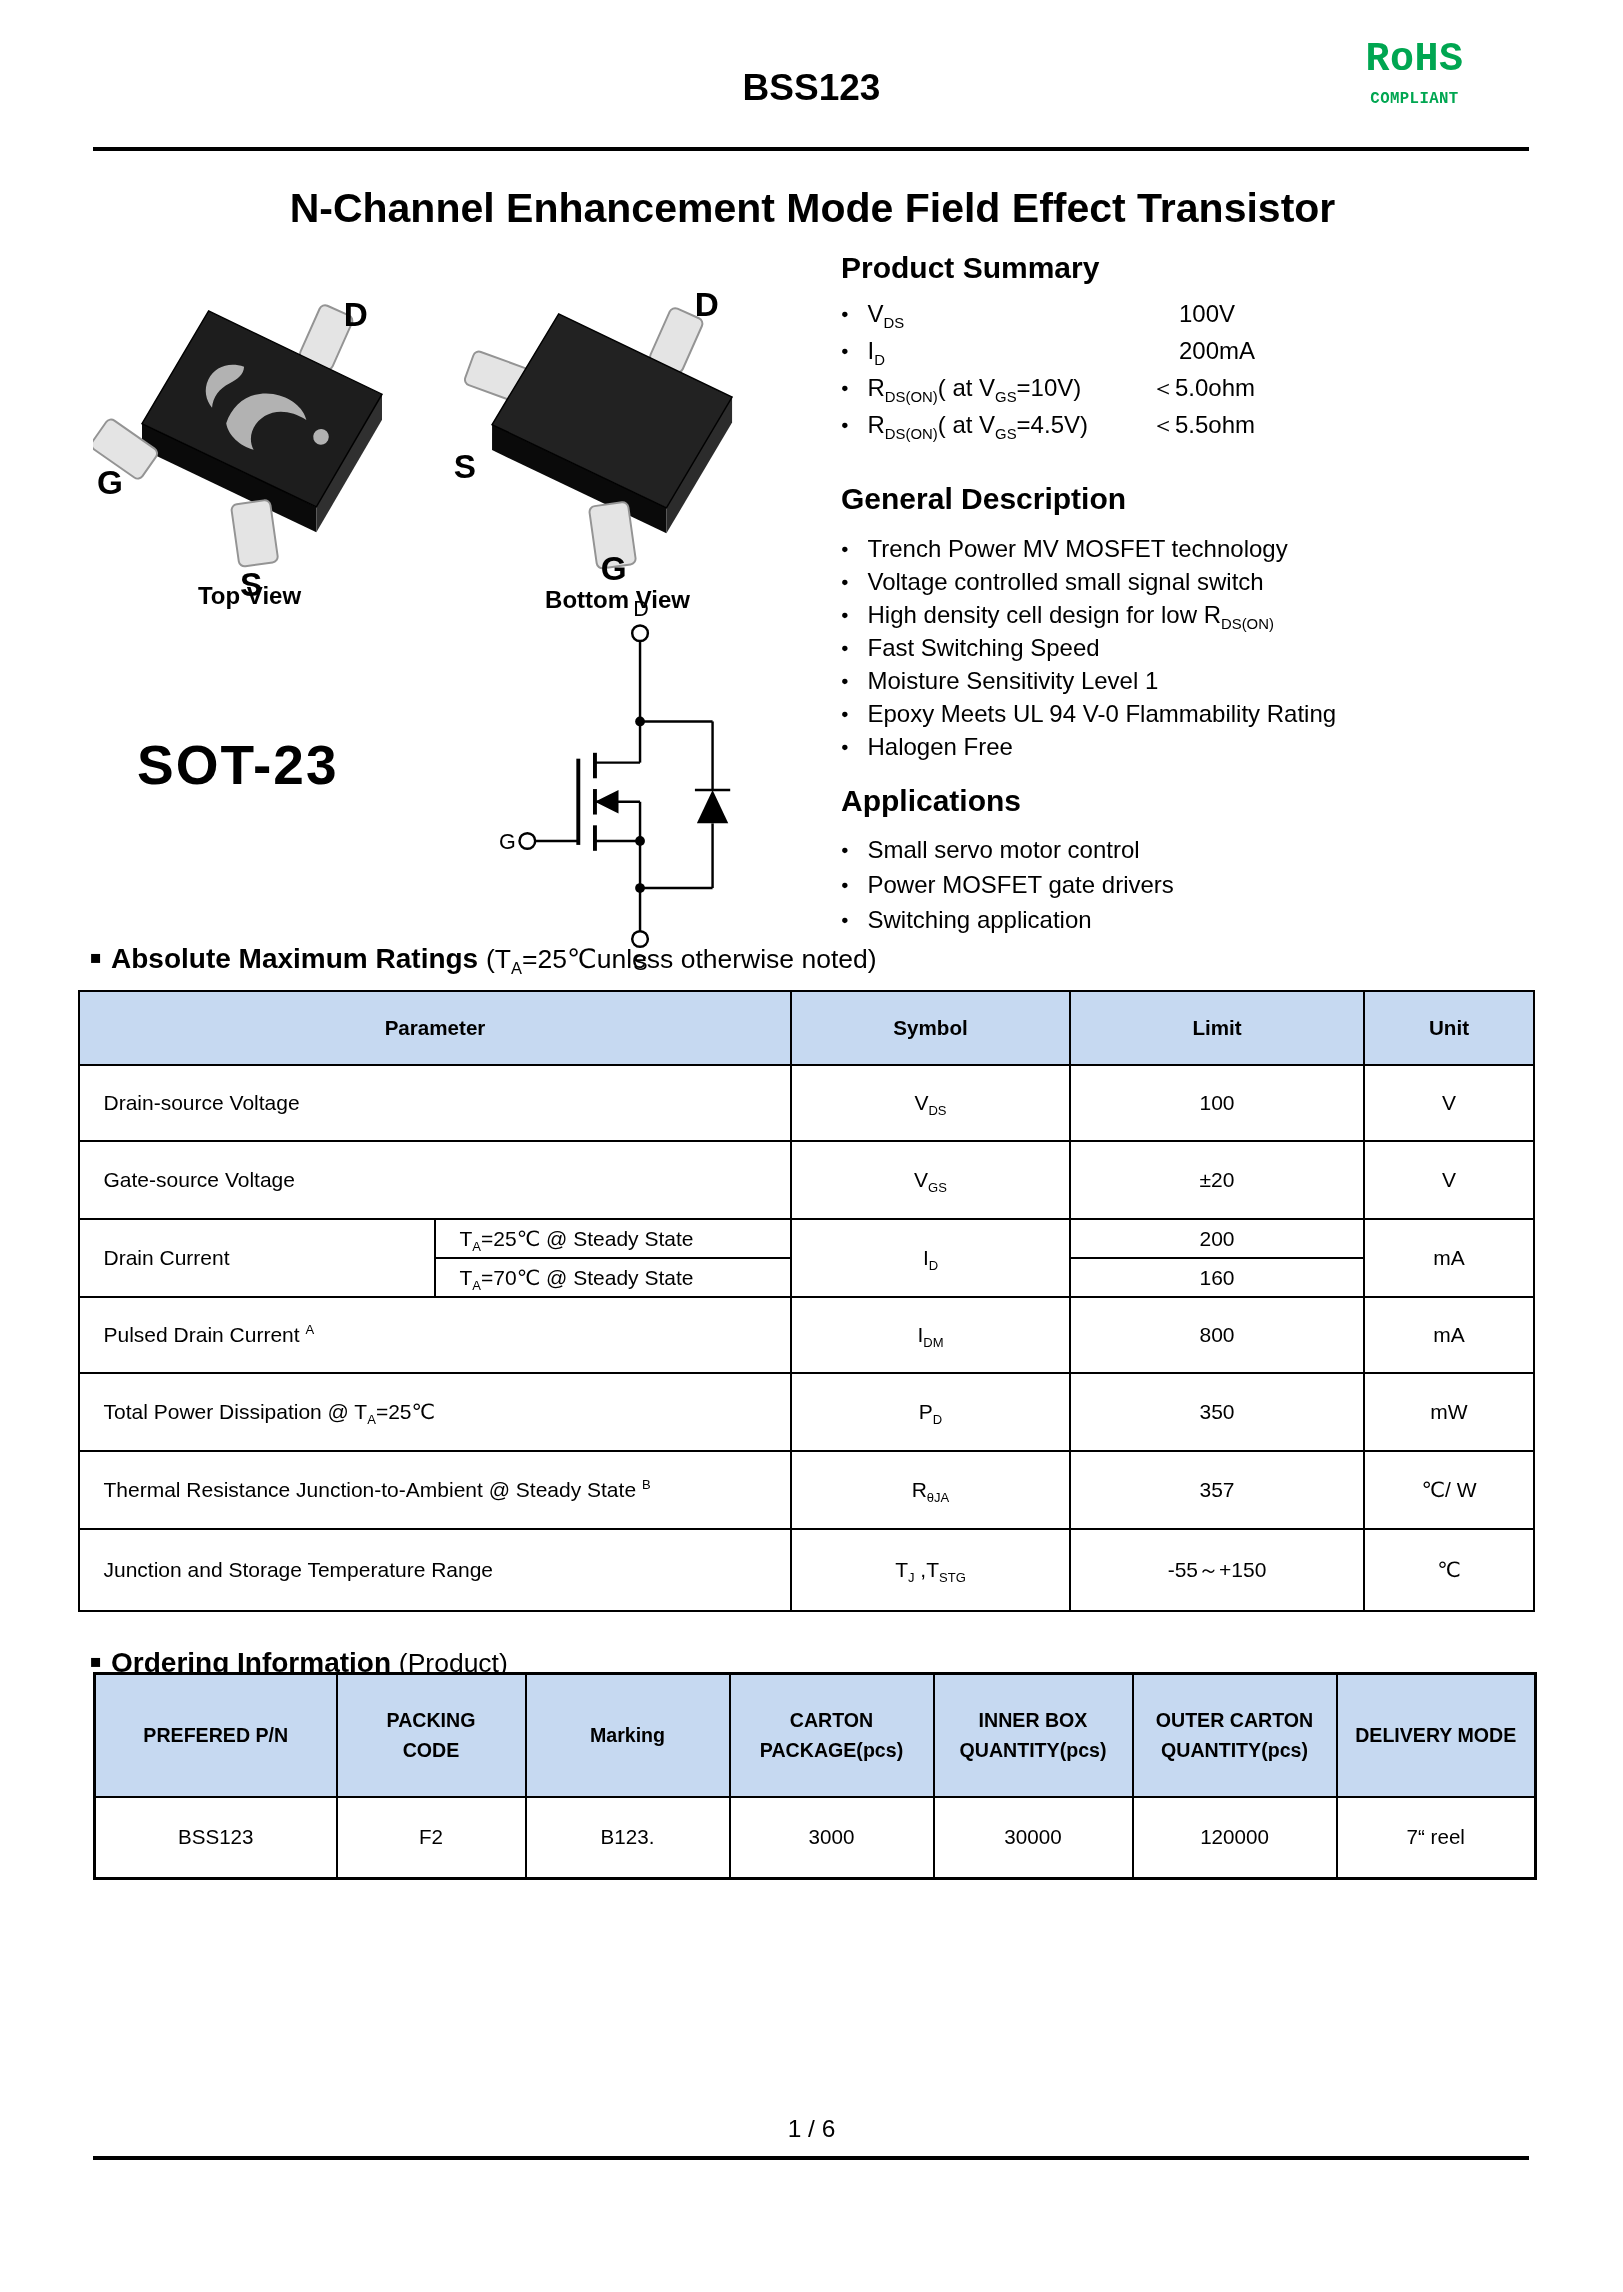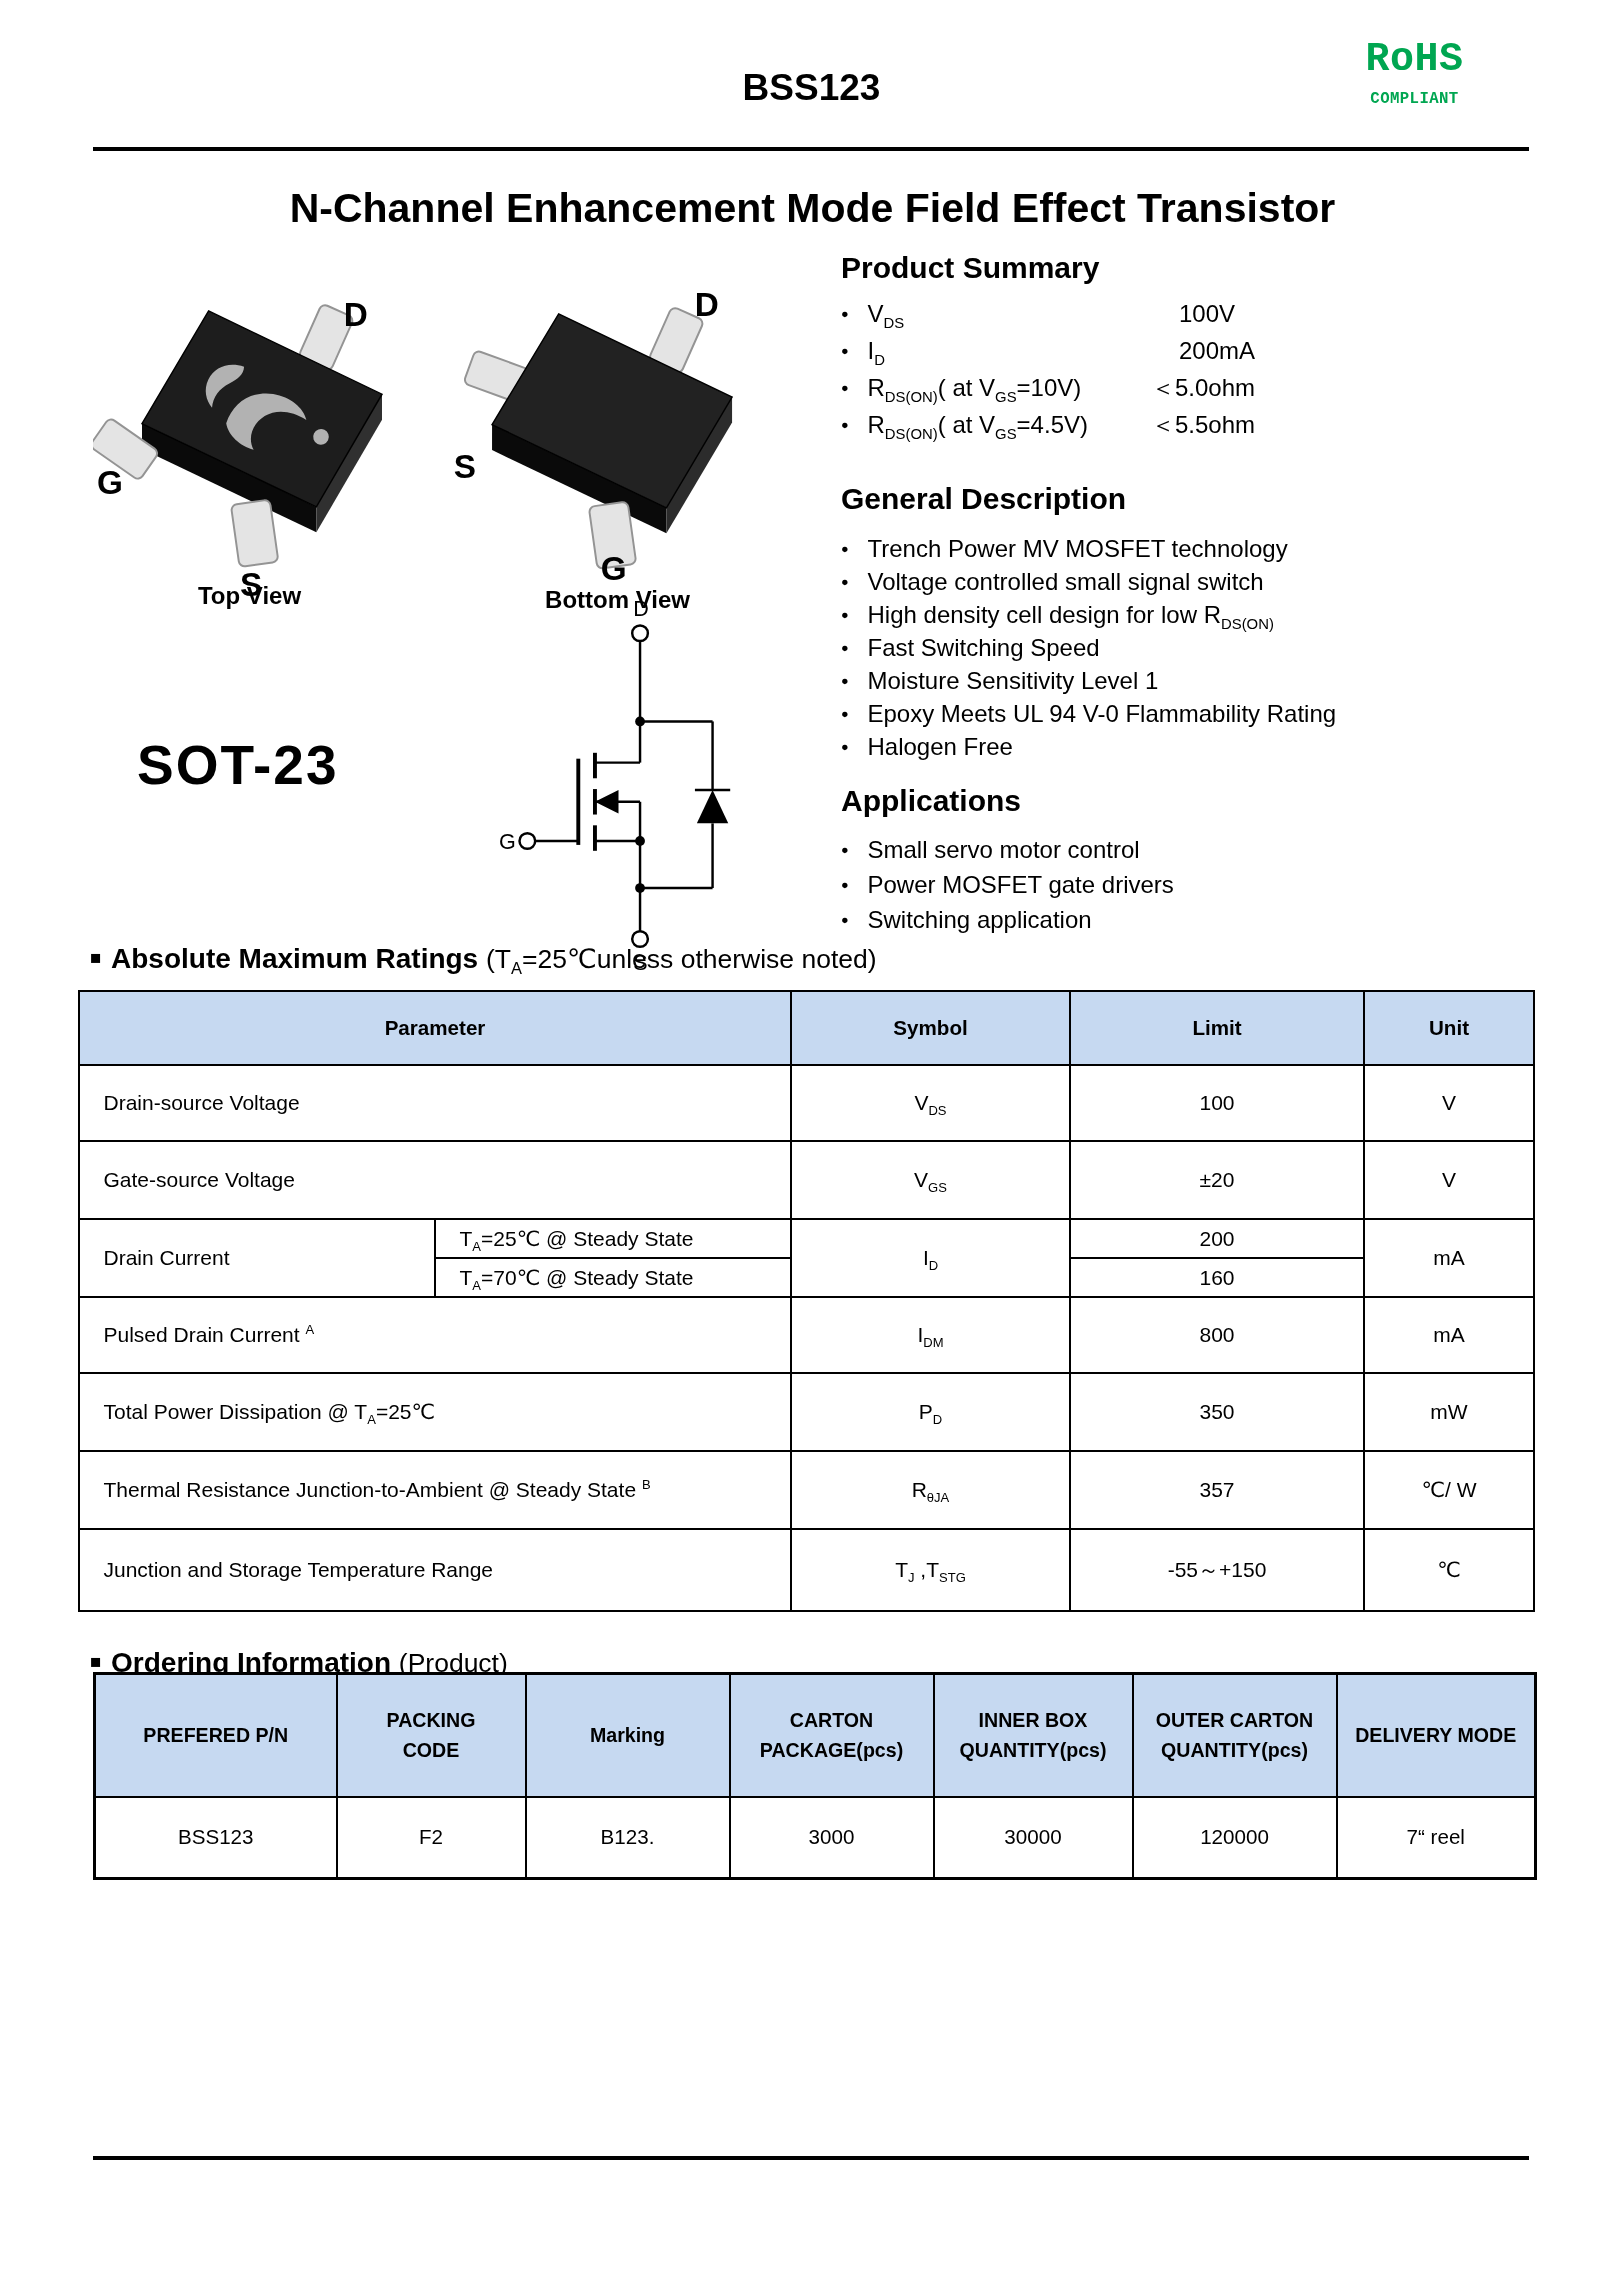--- a/index.html
+++ b/index.html
@@ -323,16 +323,17 @@
       <td>F2</td>
       <td>B123.</td>
       <td>3000</td>
       <td>30000</td>
       <td>120000</td>
       <td>7“ reel</td>
     </tr>
   </tbody>
     </table>
 
+  <div class="abs footer-page">1 / 6</div>
   <div class="abs rule" style="left:93px;top:2156px;width:1436px;"></div>
 
 </div>
 
 
 </body></html>

